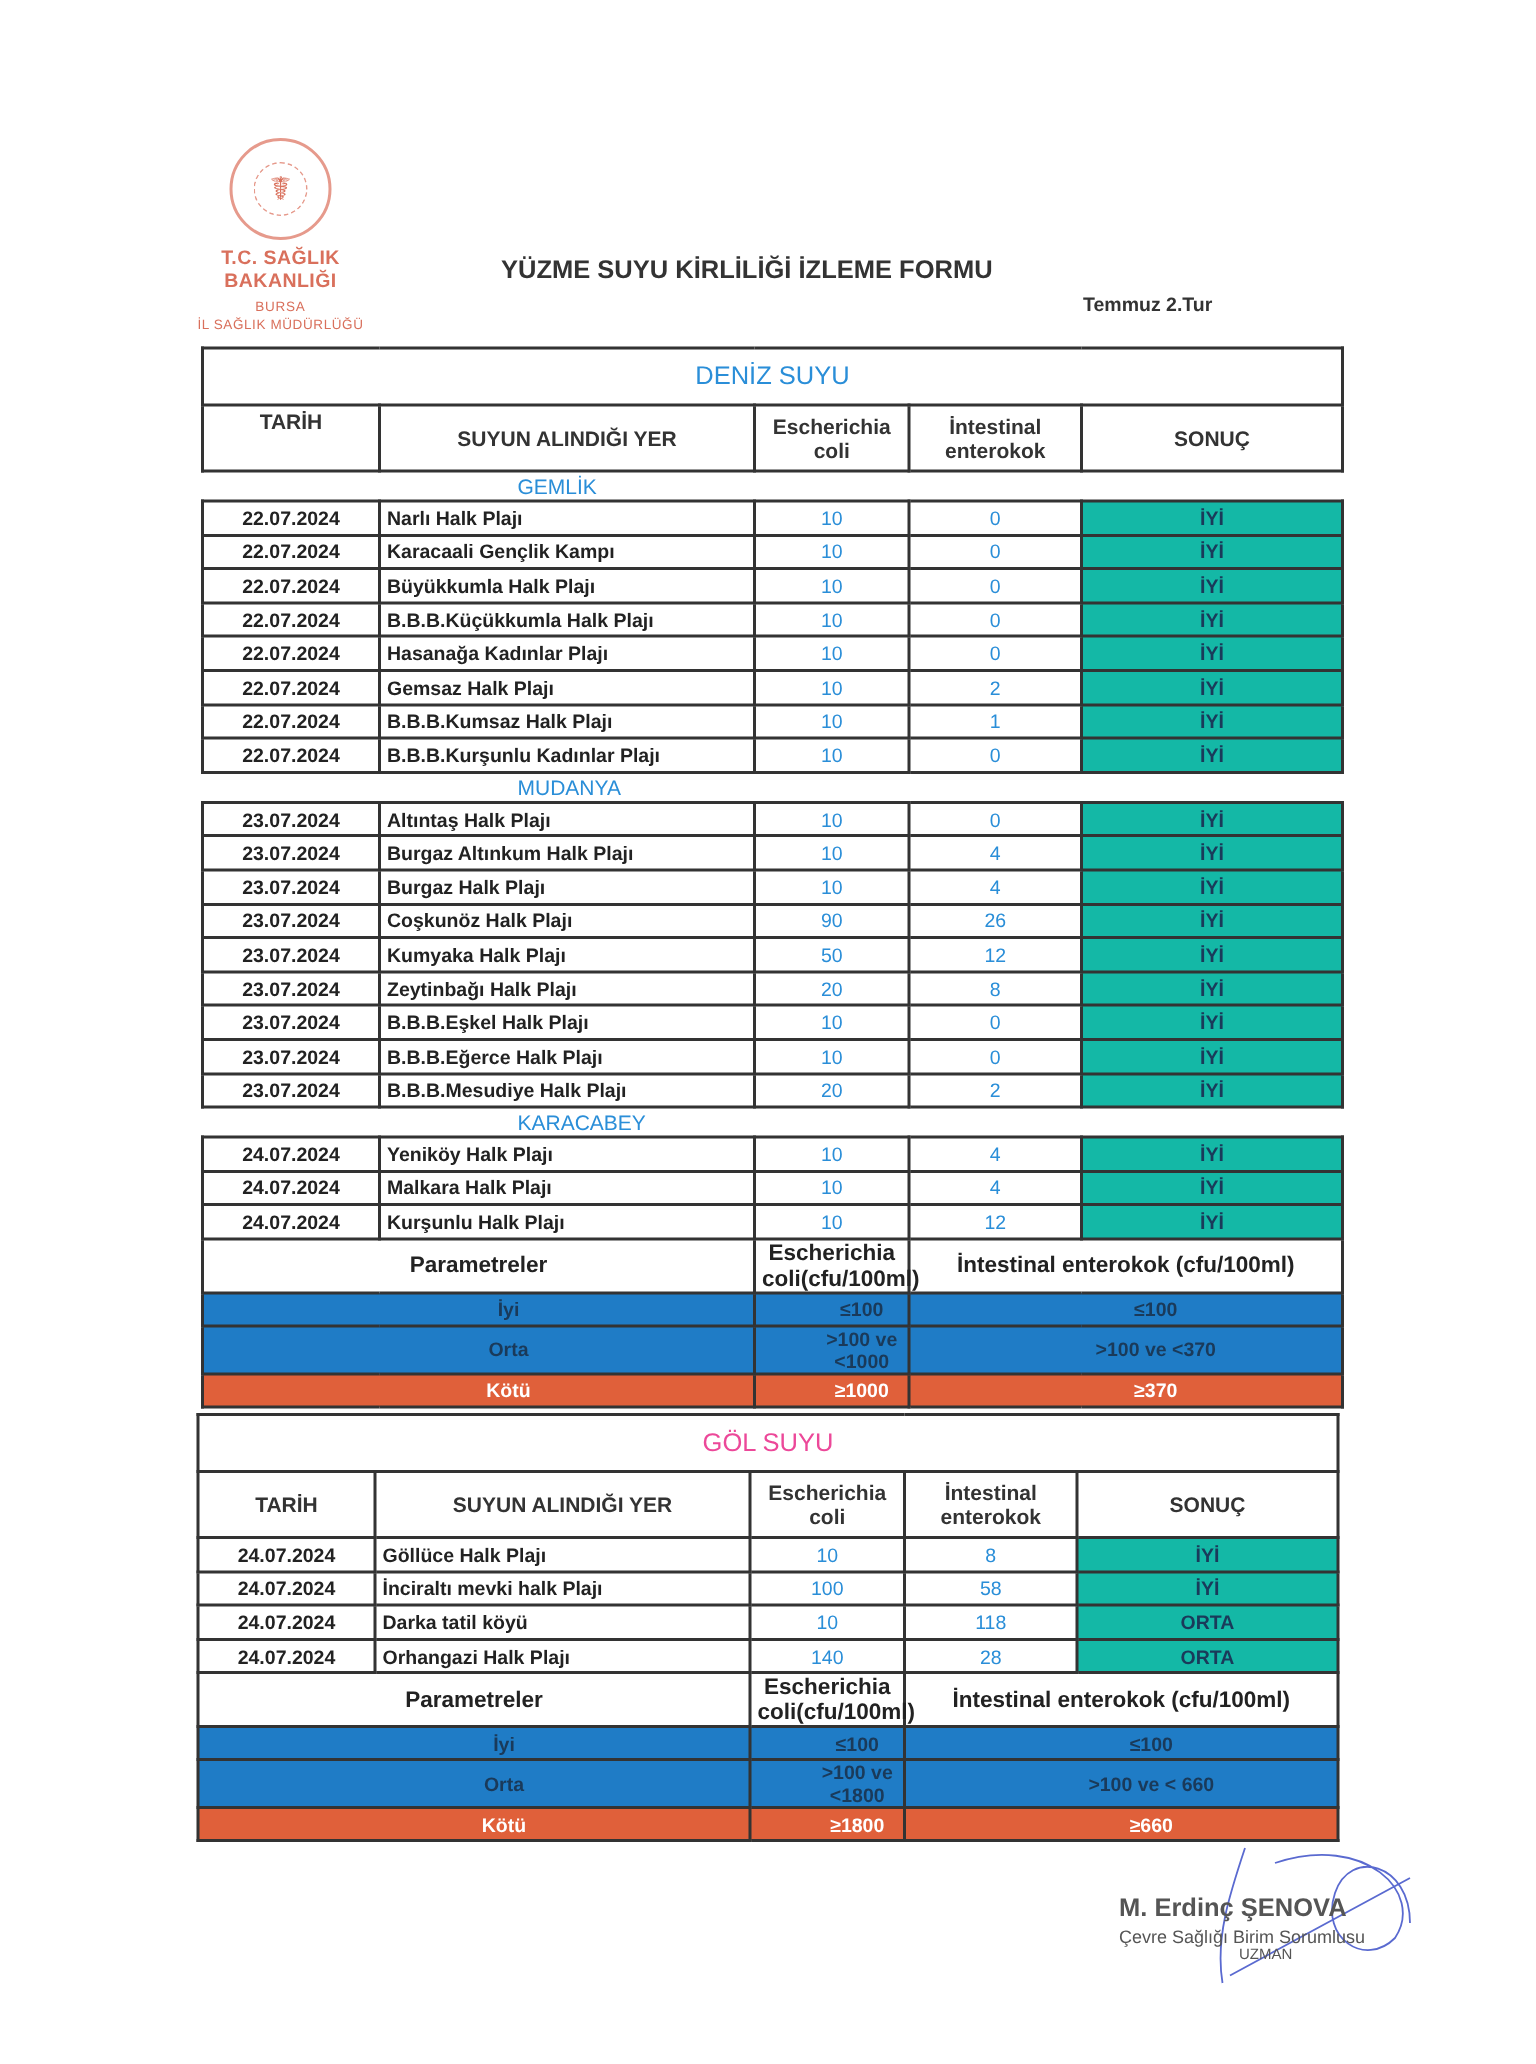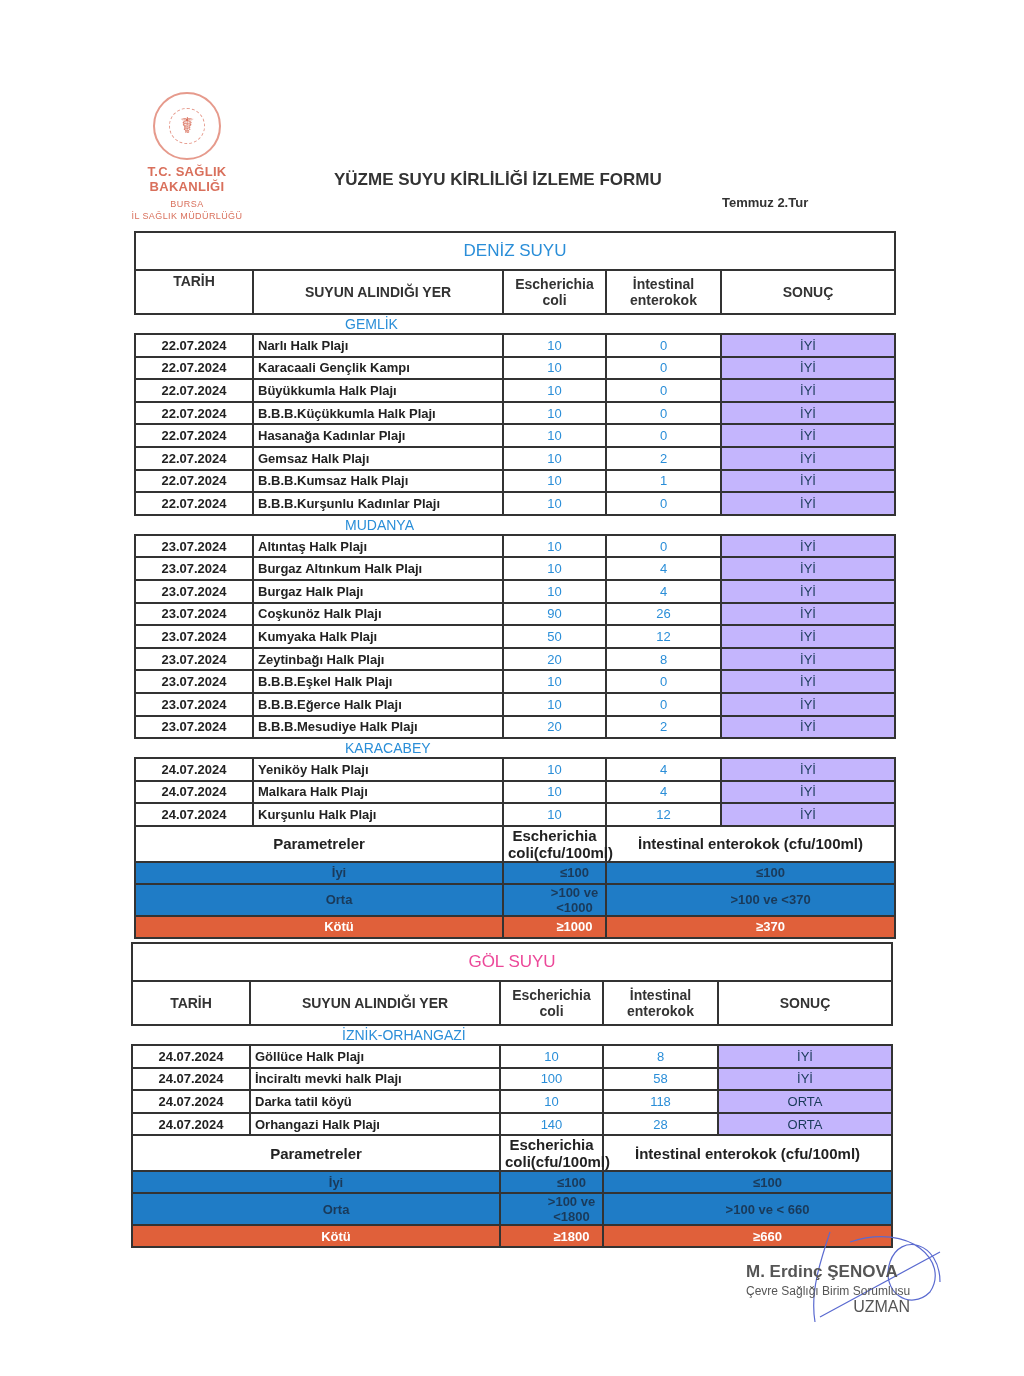--- a/index.html
+++ b/index.html
@@ -18,30 +18,30 @@
   .sec-title { text-align: center; font-weight: normal; font-size: 17px; height: 38px; border-radius: 14px; }
   .deniz .sec-title { color: #2a8ed8; }
   .gol .sec-title { color: #ec4899; }
   .hdr th { font-weight: bold; font-size: 14px; text-align: center; height: 44px; color: #333; }
   .hdr th.tarih { vertical-align: top; padding-top: 2px; }
   .region td { border: none; text-align: center; color: #2a8ed8; font-size: 14px; height: 20px; padding-left: 0; }
   .region td.rl { text-align: left; padding-left: 210px; }
   .row td.date { font-weight: bold; text-align: center; }
   .row td.place { font-weight: bold; }
   .row td.num { color: #2a8ed8; text-align: center; }
-  .row td.res { background: #c4b5fd; text-align: center; color: #1a3a5a; font-weight: normal; }
+  .row td.res { background: #14b8a6; text-align: center; color: #1a3a5a; font-weight: bold; }
   .param-h td { font-weight: bold; font-size: 15px; text-align: center; height: 24px; }
   .param td { text-align: center; font-weight: bold; font-size: 13px; color: #1a3a5a; height: 22px; padding-left: 44px; }
   .param.blue td { background: #1f7cc6; }
   .param.red td { background: #e0603a; color: #ffffff; }
 
   .signature { position: absolute; left: 746px; top: 1262px; color: #555; }
   .signature .name { font-weight: bold; font-size: 17px; color: #555; }
   .signature .role { font-size: 12px; margin-top: 2px; }
-  .signature .rank { font-size: 16px; margin-left: 80px; text-align: right; }
+  .signature .rank { font-size: 10px; margin-left: 80px; }
   .scribble { position: absolute; left: 790px; top: 1222px; }
 </style>
 </head>
 <body>
 
 <div class="logo">
   <div class="emblem">
       <div class="inner">☤</div>
     </div>
   <div class="org">T.C. SAĞLIK BAKANLIĞI</div>
@@ -259,23 +259,20 @@
       </tr>
   <tr class="hdr">
     <th style="vertical-align:middle">TARİH</th>
     <th>SUYUN ALINDIĞI YER</th>
     <th>Escherichia coli</th>
     <th>İntestinal enterokok</th>
     <th>SONUÇ</th>
   </tr>
   </tbody>
     <tbody id="gol-body">
-      <tr class="region">
-        <td colspan="5" class="rl">İZNİK-ORHANGAZİ</td>
-      </tr>
       <tr class="row">
         <td class="date">24.07.2024</td>
         <td class="place">Göllüce Halk Plajı</td>
         <td class="num">10</td>
         <td class="num">8</td>
         <td class="res">İYİ</td>
       </tr>
       <tr class="row">
         <td class="date">24.07.2024</td>
         <td class="place">İnciraltı mevki halk Plajı</td>

